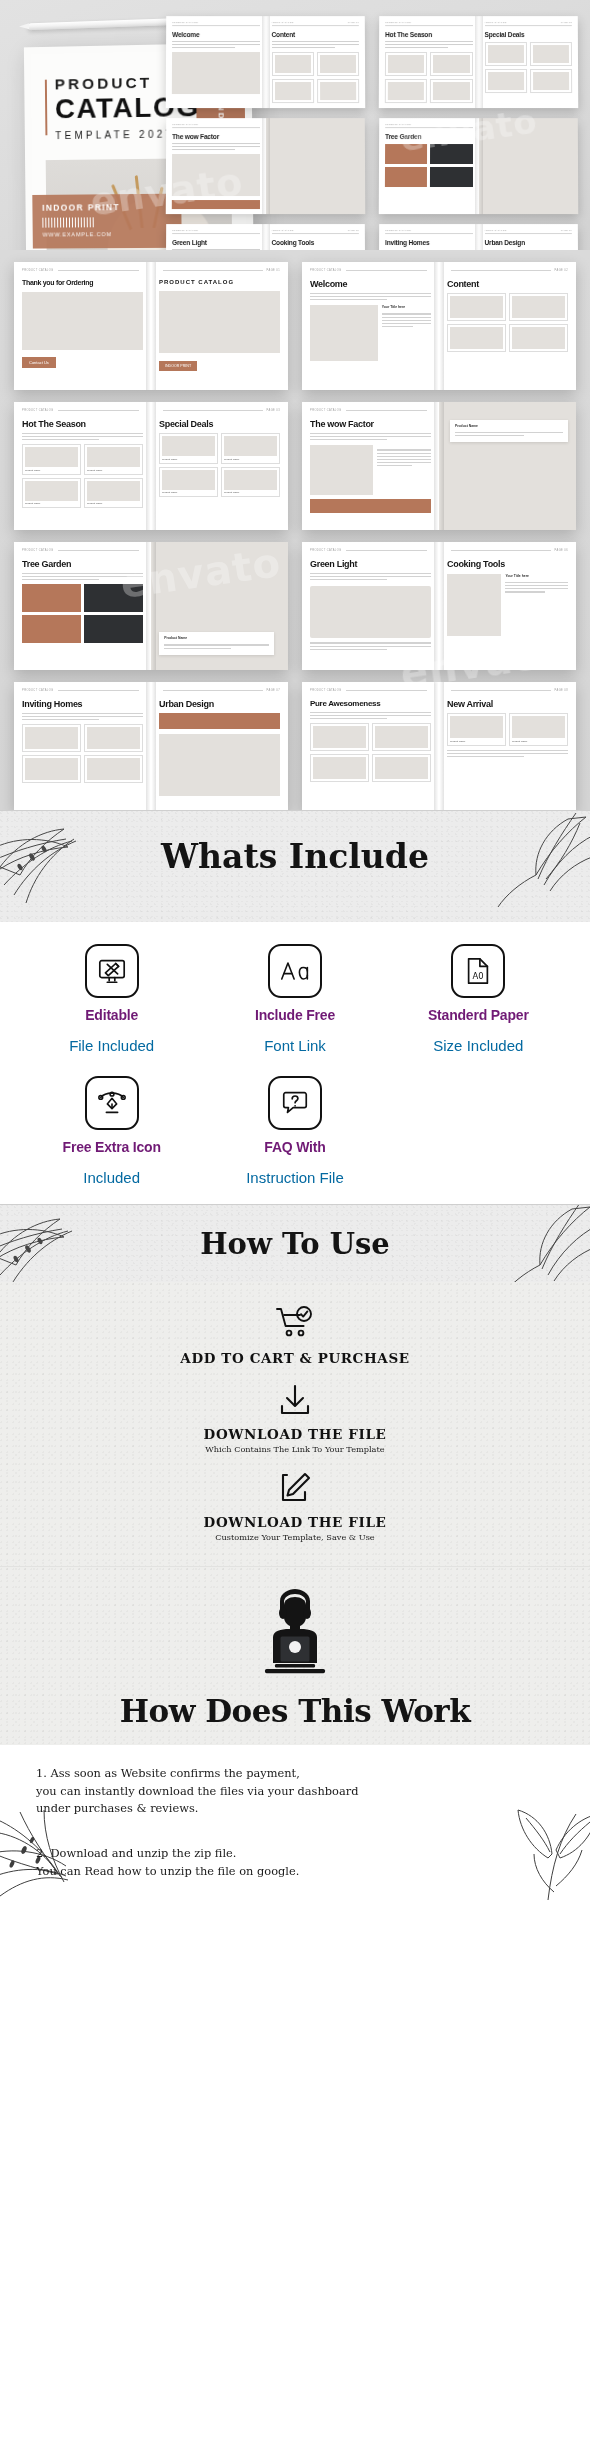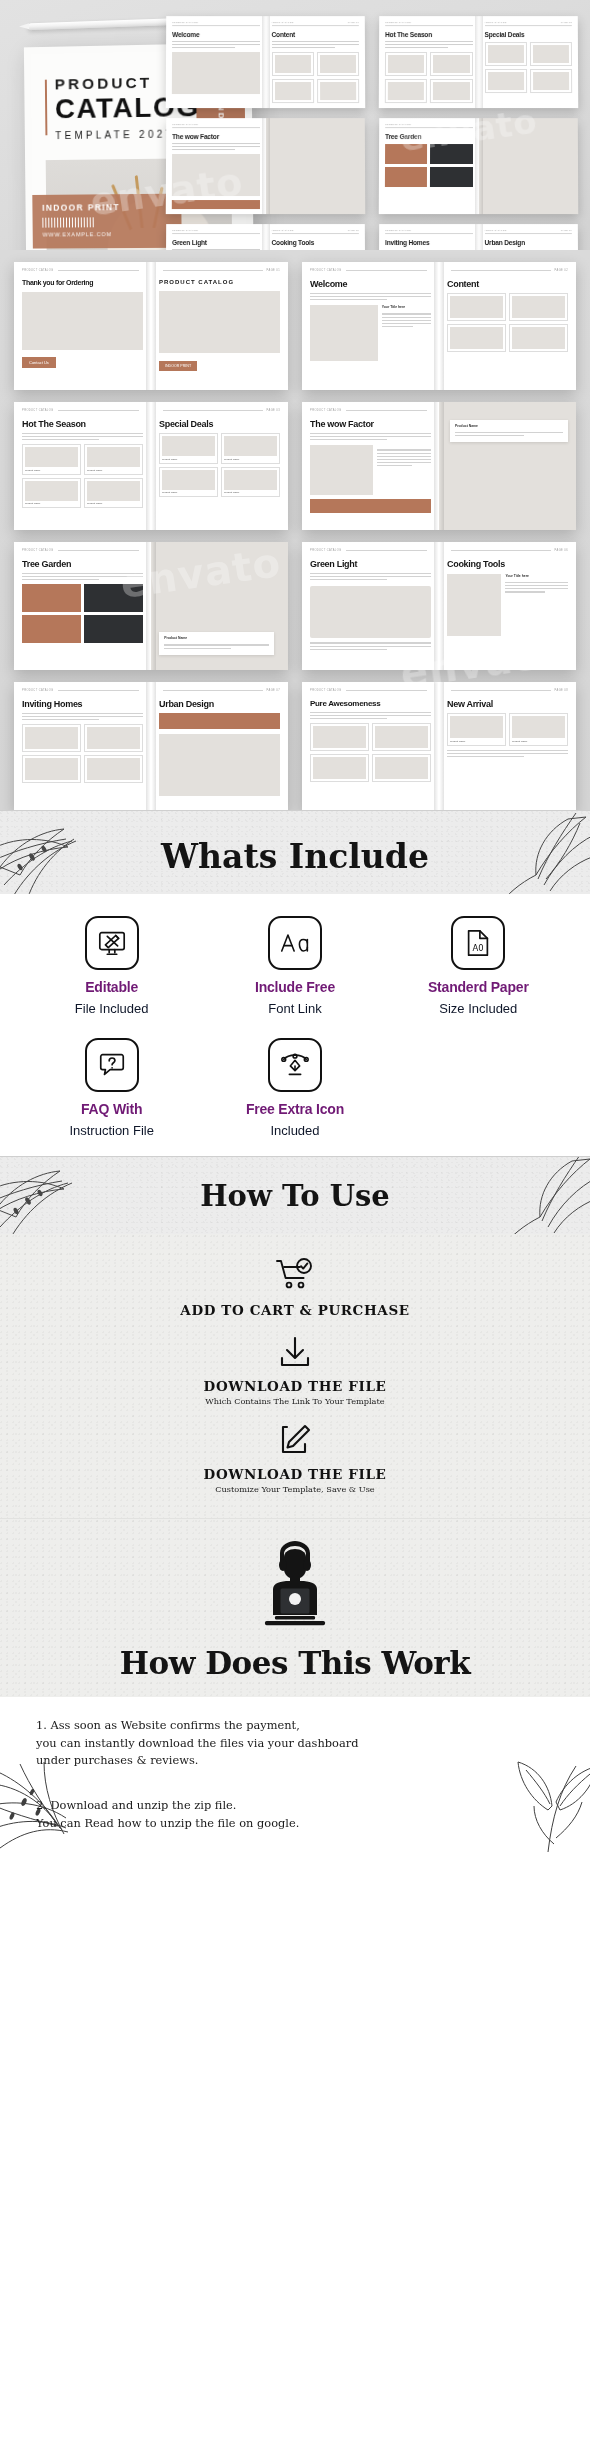--- a/index.html
+++ b/index.html
@@ -176,21 +176,21 @@
   .section-white{ background:#fff; padding:22px 20px 18px; }
   .icon-grid{
     display:grid; grid-template-columns:repeat(3,1fr); row-gap:22px; justify-items:center;
   }
   .icon-cell{ text-align:center; width:150px; }
   .icon-box{
     width:54px; height:54px; border:2.4px solid #111; border-radius:13px;
     margin:0 auto 9px; display:flex; align-items:center; justify-content:center;
   }
   .ic-h{ font-size:14px; font-weight:800; color:#701a75; letter-spacing:-.2px; }
-  .ic-s{ font-size:13px; color:#0f172a; margin-top:6px; font-weight:400; }
+  .ic-s{ font-size:15px; color:#0369a1; margin-top:14px; font-weight:400; }
 
   
   .howto{
     position:relative; background:#eeeeec; padding:6px 20px 24px; overflow:hidden;
   }
   .howto:before{
     content:""; position:absolute; inset:0;
     background-image:
       radial-gradient(circle at 20% 40%, rgba(0,0,0,.035) 0 1px, transparent 1px),
       radial-gradient(circle at 80% 20%, rgba(0,0,0,.03) 0 1px, transparent 1px);
@@ -760,21 +760,21 @@
             <i></i>
           </div>
       </div>
     </div>
   </div>
 
   <div class="wm" style="left:120px; top:300px; font-size:40px; transform:rotate(-8deg);">envato</div>
   <div class="wm" style="left:400px; top:390px; font-size:40px; transform:rotate(-8deg);">envato</div>
 </div>
 
-<div class="paper-band" style="height:84px;">
+<div class="paper-band" style="height:112px;">
   <svg class="floral" style="left:-10px;top:-4px;width:120px;height:100px" viewBox="0 0 120 100">
     <g fill="none" stroke="#2a2a2a" stroke-width="1">
       <path d="M10 60 C28 36 52 24 74 22 C56 34 40 50 30 68 Z"></path>
       <path d="M6 40 C28 30 56 30 78 40 C54 42 28 50 10 62"></path>
       <path d="M14 78 C34 56 58 40 82 34"></path>
       <path d="M24 88 C40 62 62 44 86 34"></path>
       <path d="M2 54 C24 44 50 36 76 32"></path>
       <path d="M36 96 C44 70 60 48 84 32"></path>
     </g>
     <g fill="#2a2a2a">
@@ -833,44 +833,44 @@
           <path d="M16 3v8h8"></path>
           <text x="14" y="25" font-size="9" font-family="DejaVu Sans, sans-serif" fill="#111" stroke="none" text-anchor="middle">A0</text>
         </svg>
       </div>
       <div class="ic-h">Standerd Paper</div>
       <div class="ic-s">Size Included</div>
     </div>
 
     <div class="icon-cell">
       <div class="icon-box">
-        <svg width="30" height="30" viewBox="0 0 32 30" fill="none" stroke="#111" stroke-width="1.8" stroke-linecap="round" stroke-linejoin="round">
-          <path d="M26 4H6a2 2 0 0 0-2 2v12a2 2 0 0 0 2 2h3l-1 5 6-5h12a2 2 0 0 0 2-2V6a2 2 0 0 0-2-2Z"></path>
-          <path d="M13 10.5c0-1.7 1.4-3 3.1-3s3 1.2 3 2.8c0 2.3-3 2.3-3 4.4"></path>
-          <circle cx="16.1" cy="18" r=".9" fill="#111" stroke="none"></circle>
-        </svg>
-      </div>
-      <div class="ic-h">FAQ With</div>
-      <div class="ic-s">Instruction File</div>
-    </div>
-
-    <div class="icon-cell">
-      <div class="icon-box">
         <svg width="30" height="30" viewBox="0 0 32 30" fill="none" stroke="#111" stroke-width="1.7" stroke-linecap="round" stroke-linejoin="round">
           <path d="M4 9 C9 3 23 3 28 9"></path>
           <circle cx="4" cy="9" r="2"></circle>
             <circle cx="28" cy="9" r="2"></circle>
           <circle cx="16" cy="5.6" r="2"></circle>
           <path d="M16 10 l5 6 -5 5 -5 -5 Z"></path>
           <path d="M16 16v4"></path>
           <path d="M10 25h12"></path>
         </svg>
       </div>
       <div class="ic-h">Free Extra Icon</div>
       <div class="ic-s">Included</div>
+    </div>
+
+    <div class="icon-cell">
+      <div class="icon-box">
+        <svg width="30" height="30" viewBox="0 0 32 30" fill="none" stroke="#111" stroke-width="1.8" stroke-linecap="round" stroke-linejoin="round">
+          <path d="M26 4H6a2 2 0 0 0-2 2v12a2 2 0 0 0 2 2h3l-1 5 6-5h12a2 2 0 0 0 2-2V6a2 2 0 0 0-2-2Z"></path>
+          <path d="M13 10.5c0-1.7 1.4-3 3.1-3s3 1.2 3 2.8c0 2.3-3 2.3-3 4.4"></path>
+          <circle cx="16.1" cy="18" r=".9" fill="#111" stroke="none"></circle>
+        </svg>
+      </div>
+      <div class="ic-h">FAQ With</div>
+      <div class="ic-s">Instruction File</div>
     </div>
 
   </div>
 </div>
 
 <div class="paper-band" style="height:78px;">
   <svg class="floral" style="left:-12px;top:-6px;width:120px;height:96px" viewBox="0 0 120 96">
     <g fill="none" stroke="#2a2a2a" stroke-width="1">
       <path d="M8 58 C26 34 50 22 72 20 C54 32 38 48 28 66 Z"></path>
       <path d="M4 38 C26 28 54 28 76 38 C52 40 26 48 8 60"></path>

